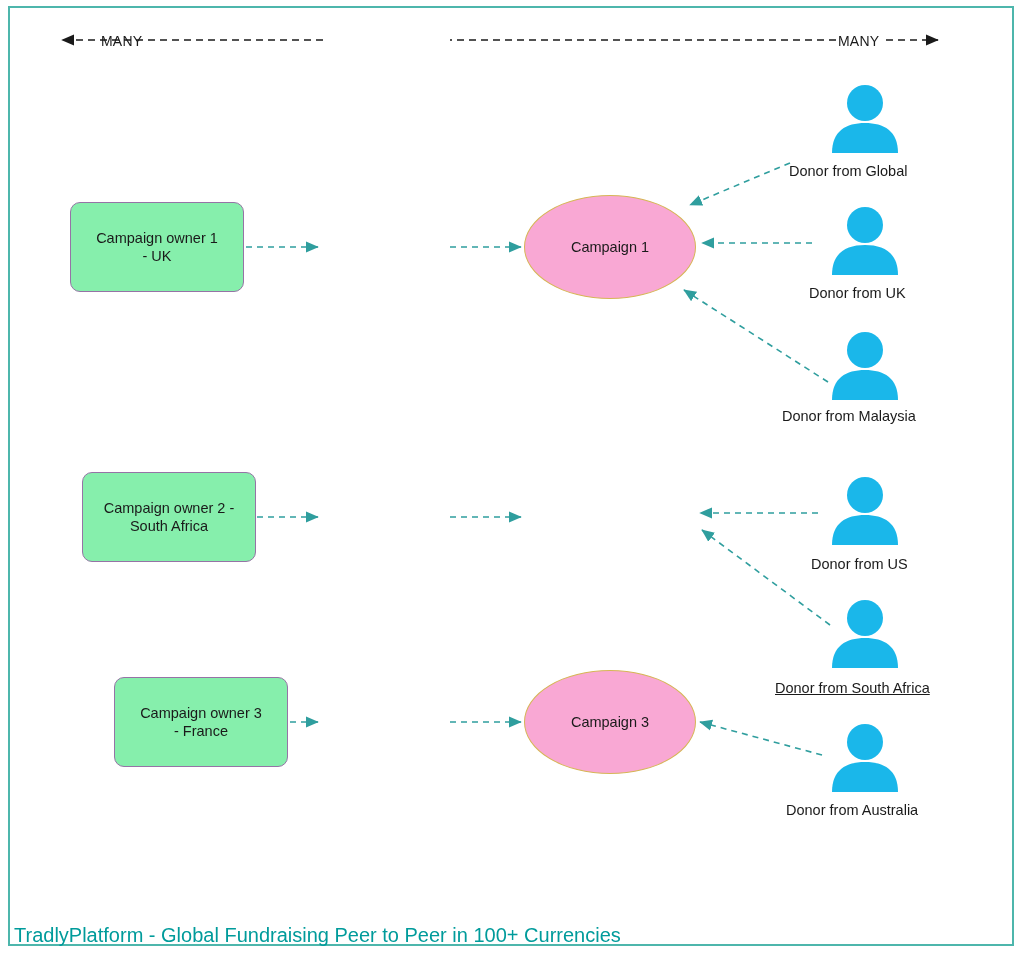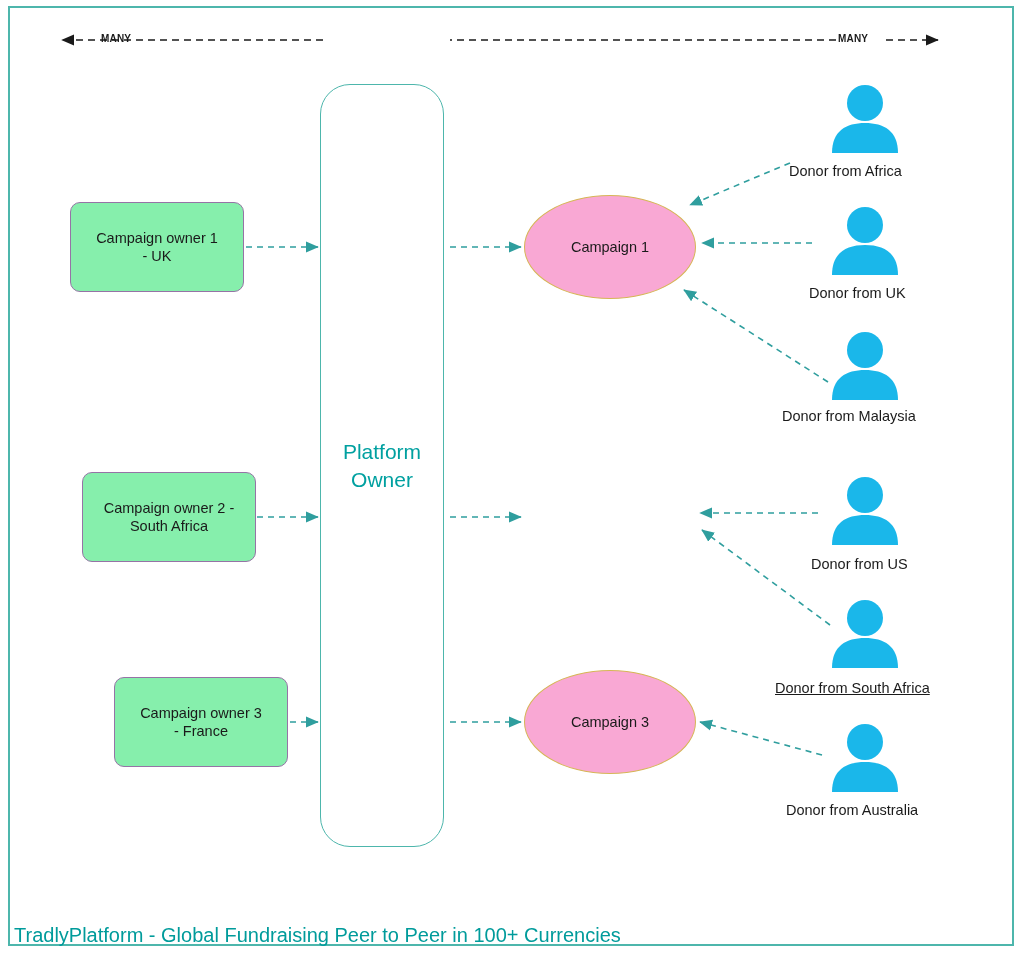--- a/index.html
+++ b/index.html
@@ -71,22 +71,22 @@
   }
   .donor-label {
     position: absolute;
     font-size: 14.5px;
     color: #1a1a1a;
     white-space: nowrap;
     text-align: center;
   }
   .many-label {
     position: absolute;
-    font-size: 10px;
-    font-weight: bold;
+    font-size: 14px;
+    font-weight: normal;
     color: #1a1a1a;
     letter-spacing: 0.2px;
   }
   .caption {
     position: absolute;
     left: 14px;
     top: 924px;
     font-size: 20px;
     color: #009b9b;
     white-space: nowrap;
@@ -160,26 +160,20 @@
       <div>South Africa</div>
     </div>
   </div>
   <div class="node-box owner-box" style="left:70px; top:677px;margin-left:44px;">
     <div>
       <div>Campaign owner 3</div>
       <div>- France</div>
     </div>
   </div>
 
-  <div class="node-box platform-box" style="left:320px; top:84px;">
-    <div>
-      <div>Platform</div>
-      <div>Owner</div>
-    </div>
-  </div>
 
   <div class="node-box campaign-ellipse" style="left:524px; top:195px;">
     <span>Campaign 1</span>
   </div>
   <div class="node-box campaign-ellipse" style="left:524px; top:670px;">
     <span>Campaign 3</span>
   </div>
 
   <svg class="person-icon" style="left:828px; top:83px;" viewBox="0 0 74 74">
     <circle cx="37" cy="20" r="18" fill="#1ab7ea"></circle>
@@ -199,21 +193,21 @@
   </svg>
   <svg class="person-icon" style="left:828px; top:598px;" viewBox="0 0 74 74">
     <circle cx="37" cy="20" r="18" fill="#1ab7ea"></circle>
     <path d="M4 70 C4 48 18 40 37 40 C56 40 70 48 70 70 Z" fill="#1ab7ea"></path>
   </svg>
   <svg class="person-icon" style="left:828px; top:722px;" viewBox="0 0 74 74">
     <circle cx="37" cy="20" r="18" fill="#1ab7ea"></circle>
     <path d="M4 70 C4 48 18 40 37 40 C56 40 70 48 70 70 Z" fill="#1ab7ea"></path>
   </svg>
 
-  <div class="donor-label" style="left:789px; top:163px;">Donor from Africa</div>
+  <div class="donor-label" style="left:789px; top:163px;">Donor from Global</div>
   <div class="donor-label" style="left:809px; top:285px;">Donor from UK</div>
   <div class="donor-label" style="left:782px; top:408px;">Donor from Malaysia</div>
   <div class="donor-label" style="left:811px; top:556px;">Donor from US</div>
   <div class="donor-label" style="left:775px; top:680px;text-decoration:underline;">Donor from South Africa</div>
   <div class="donor-label" style="left:786px; top:802px;">Donor from Australia</div>
 
   <div class="caption">TradlyPlatform - Global Fundraising Peer to Peer in 100+ Currencies</div>
 
 </div>
 

